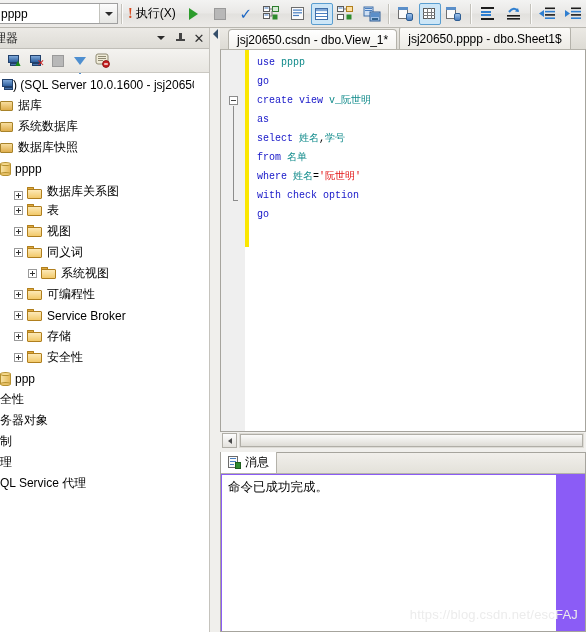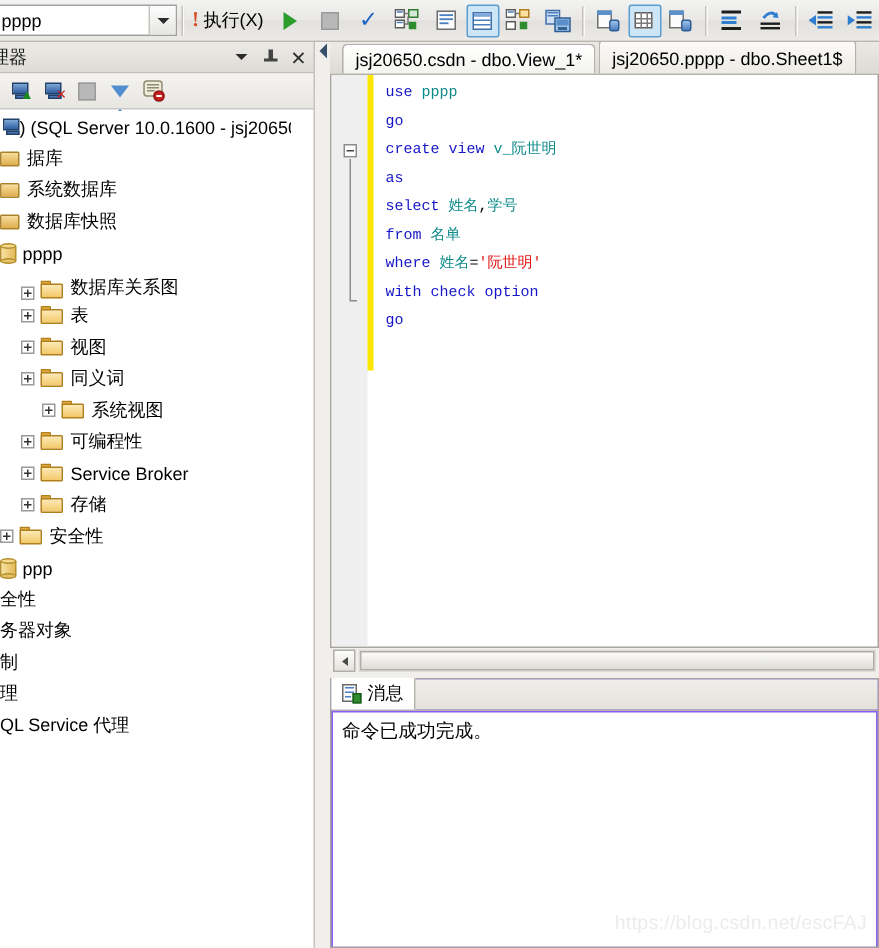--- a/index.html
+++ b/index.html
@@ -338,21 +338,21 @@
     width:13px;height:13px;position:relative;flex:none;
   }
   .msg-ic .sheet {
     position:absolute;left:0;top:0;width:10px;height:12px;background:#fafafa;border:1px solid #6b6b6b;box-sizing:border-box;
   }
   .msg-ic .bar1{position:absolute;left:2px;top:2px;width:6px;height:1px;background:#4a7fc1;}
   .msg-ic .bar2{position:absolute;left:2px;top:5px;width:6px;height:1px;background:#4a7fc1;}
   .msg-ic .bar3{position:absolute;left:2px;top:8px;width:4px;height:1px;background:#4a7fc1;}
   .msg-ic .chip{position:absolute;right:0;bottom:0;width:6px;height:7px;background:#2e8b2e;border:1px solid #1d5c1d;box-sizing:border-box;}
   #msg-body {
-    position:absolute;left:1px;top:22px;width:362px;height:156px;
+    position:absolute;left:1px;top:22px;width:334px;height:156px;
     background:#ffffff;
     font-family: "Liberation Sans","DejaVu Sans",sans-serif;
     font-size:12.5px;
     padding: 4px 6px;
     box-sizing:border-box;
     color:#000;
   }
 
   
   #watermark {
@@ -674,21 +674,21 @@
         <span class="lbl">Service Broker</span>
       </div>
       <div class="tnode" style="padding-left: 14px;">
         <span class="exp plus" style="margin-right: 4px;"></span>
         <span class="folder">
           <span class="tab"></span>
           <span class="body"></span>
         </span>
         <span class="lbl">存储</span>
       </div>
-      <div class="tnode" style=" text-align: center;">
+      <div class="tnode" style="padding-left: 14px; text-align: center;">
         <span class="exp plus" style="margin-right: 4px;"></span>
         <span class="folder">
           <span class="tab"></span>
           <span class="body"></span>
         </span>
         <span class="lbl">安全性</span>
       </div>
       <div class="tnode" style="padding-left: 0px;">
         <span class="dbcyl">
           <span class="mid"></span>

